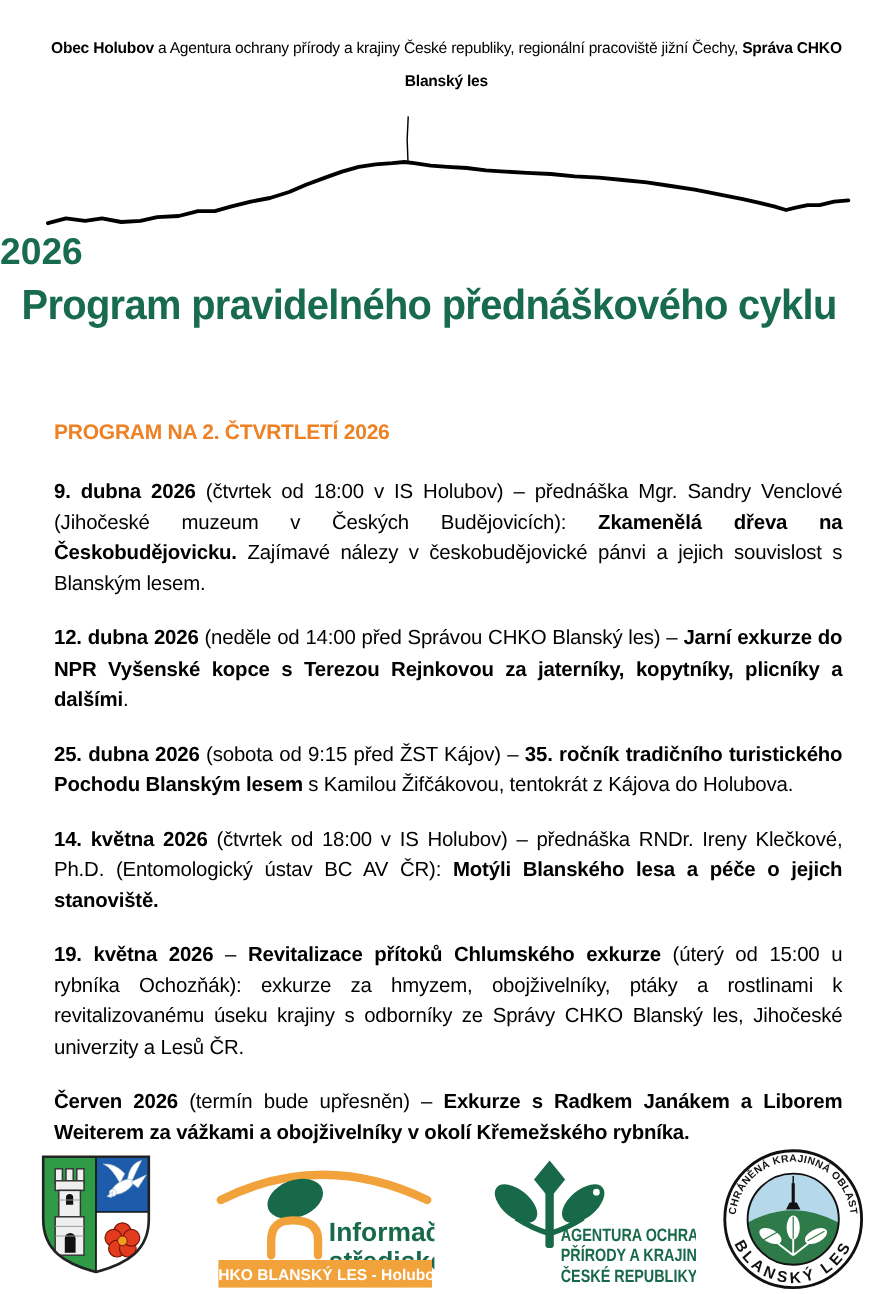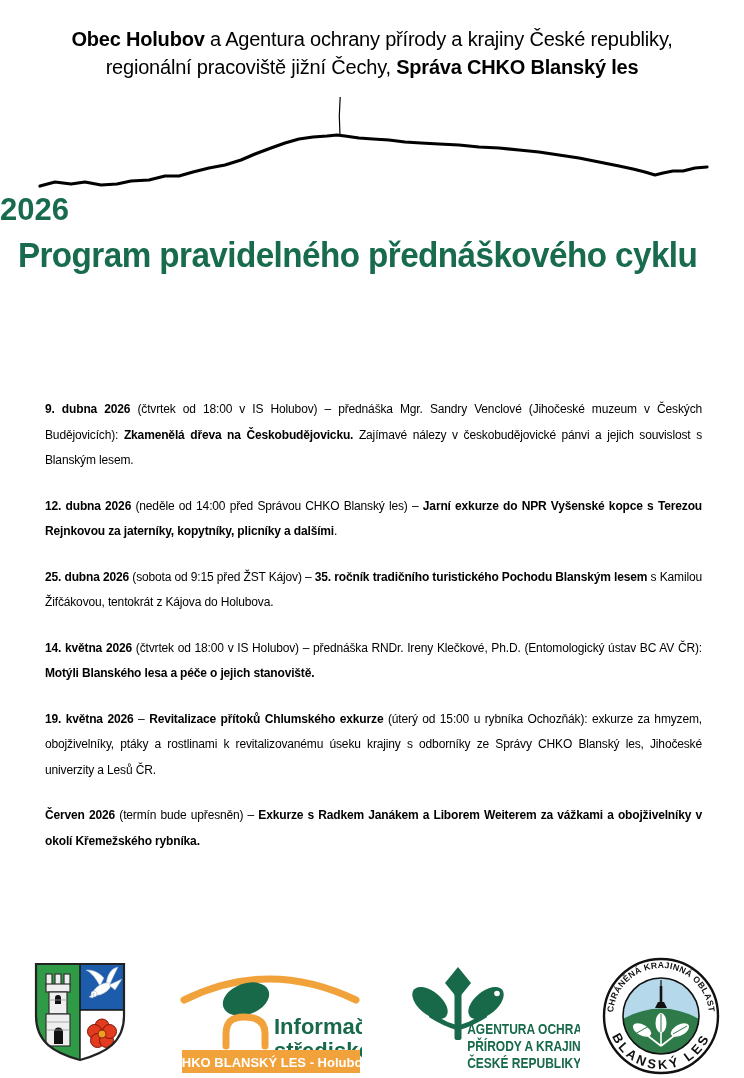--- a/index.html
+++ b/index.html
@@ -1,36 +1,36 @@
 <!DOCTYPE html>
 <html style="--title-green: #186B4D; --accent-orange: #EE8124; --logo-green: #17694A; --logo-orange: #F2A23B; --shield-green: #2F9B47; --shield-blue: #1D5CAB; --rose-red: #E23B1E; --rose-center: #F09D20; --sky-blue: #B5D9EA; --hill-green: #2E7A49;"><head>
 <meta charset="utf-8">
 <style>
   html,body{margin:0;padding:0;background:#fff;}
   .page{position:relative;width:744px;height:1078px;background:#fff;overflow:hidden;
         font-family:"Liberation Sans","DejaVu Sans",sans-serif;color:#000;}
 
   .header{position:absolute;top:26px;left:30px;right:30px;margin:0;text-align:center;
-          font-size:20px;line-height:27.5px;letter-spacing:-0.2px;}
+          font-size:13px;line-height:27.5px;letter-spacing:-0.2px;}
   .header b{font-weight:bold;}
 
   .mountain{position:absolute;top:94px;left:27px;}
 
   .titleblock{position:absolute;top:192px;left:0;right:0;text-align:left;
               color:var(--title-green);font-weight:bold;}
   .titleblock .condense{display:inline-block;transform:scaleX(0.95);transform-origin:center;white-space:nowrap;}
   .year{font-size:31px;margin-bottom:7px;}
   .t1{font-size:35px;letter-spacing:-0.6px;margin-bottom:5px;}
   .t2{font-size:30.5px;letter-spacing:-0.6px;}
 
   .section-heading{position:absolute;top:350px;left:45px;color:var(--accent-orange);
                    font-weight:bold;font-size:17.5px;letter-spacing:-0.2px;}
 
   .events{position:absolute;top:397px;left:45px;width:657px;}
-  .event{margin:0 0 20px 0;font-size:12px;line-height:25.5px;text-align:justify;
+  .event{margin:0 0 20px 0;font-size:17px;line-height:25.5px;text-align:justify;
          letter-spacing:-0.15px;}
   .event b{font-weight:bold;}
 
   .logo{position:absolute;}
   .fill-lgreen{fill:var(--logo-green);}
   .stroke-lorange{stroke:var(--logo-orange);fill:none;}
   .logo-text-green{fill:var(--logo-green);font-weight:bold;}
   .ring-text{fill:#111;font-weight:bold;}
 </style>
 </head>
@@ -43,20 +43,21 @@
   <svg class="mountain" width="690" height="100" viewBox="0 0 690 100">
     <polyline points="13,92 28,88 44,90 58,88 74,91 90,90 104,87 122,86 138,82 152,82 166,78 182,74 198,71 214,66 228,60 244,54 258,49 272,45 286,43 300,42 310,41 318,42 332,44 346,45 362,46 378,48 394,49 412,50 432,51 452,53 472,54 492,56 512,58 532,61 552,64 572,68 592,72 606,75 618,78 628,81 636,79 646,77 656,77 668,74 680,73" fill="none" stroke="#000" stroke-width="3.2" stroke-linejoin="round" stroke-linecap="round"></polyline>
     <path d="M313,41 L312.3,22 L313.2,3" fill="none" stroke="#000" stroke-width="1.2"></path>
   </svg>
 
   <div class="titleblock">
     <div class="year">2026</div>
     <div class="t1"><span class="condense">Program pravidelného přednáškového cyklu</span></div>
   </div>
 
+  <div class="section-heading">PROGRAM NA 2. ČTVRTLETÍ 2026</div>
 
   <div class="events">
       <p class="event"><b>9. dubna 2026</b><span> (čtvrtek od 18:00 v IS Holubov) – přednáška Mgr. Sandry Venclové (Jihočeské muzeum v Českých Budějovicích): </span><b>Zkamenělá dřeva na Českobudějovicku.</b><span> Zajímavé nálezy v českobudějovické pánvi a jejich souvislost s Blanským lesem.</span></p>
       <p class="event"><b>12. dubna 2026</b><span> (neděle od 14:00 před Správou CHKO Blanský les) – </span><b>Jarní exkurze do NPR Vyšenské kopce s Terezou Rejnkovou za jaterníky, kopytníky, plicníky a dalšími</b><span>.</span></p>
       <p class="event"><b>25. dubna 2026</b><span> (sobota od 9:15 před ŽST Kájov) – </span><b>35. ročník tradičního turistického Pochodu Blanským lesem</b><span> s Kamilou Žifčákovou, tentokrát z Kájova do Holubova.</span></p>
       <p class="event"><b>14. května 2026</b><span> (čtvrtek od 18:00 v IS Holubov) – přednáška RNDr. Ireny Klečkové, Ph.D. (Entomologický ústav BC AV ČR): </span><b>Motýli Blanského lesa a péče o jejich stanoviště.</b></p>
       <p class="event"><b>19. května 2026</b><span> – </span><b>Revitalizace přítoků Chlumského exkurze</b><span> (úterý od 15:00 u rybníka Ochozňák): exkurze za hmyzem, obojživelníky, ptáky a rostlinami k revitalizovanému úseku krajiny s odborníky ze Správy CHKO Blanský les, Jihočeské univerzity a Lesů ČR.</span></p>
       <p class="event"><b>Červen 2026</b><span> (termín bude upřesněn) – </span><b>Exkurze s Radkem Janákem a  Liborem Weiterem za vážkami a obojživelníky v okolí Křemežského rybníka.</b></p>
     </div>
 

